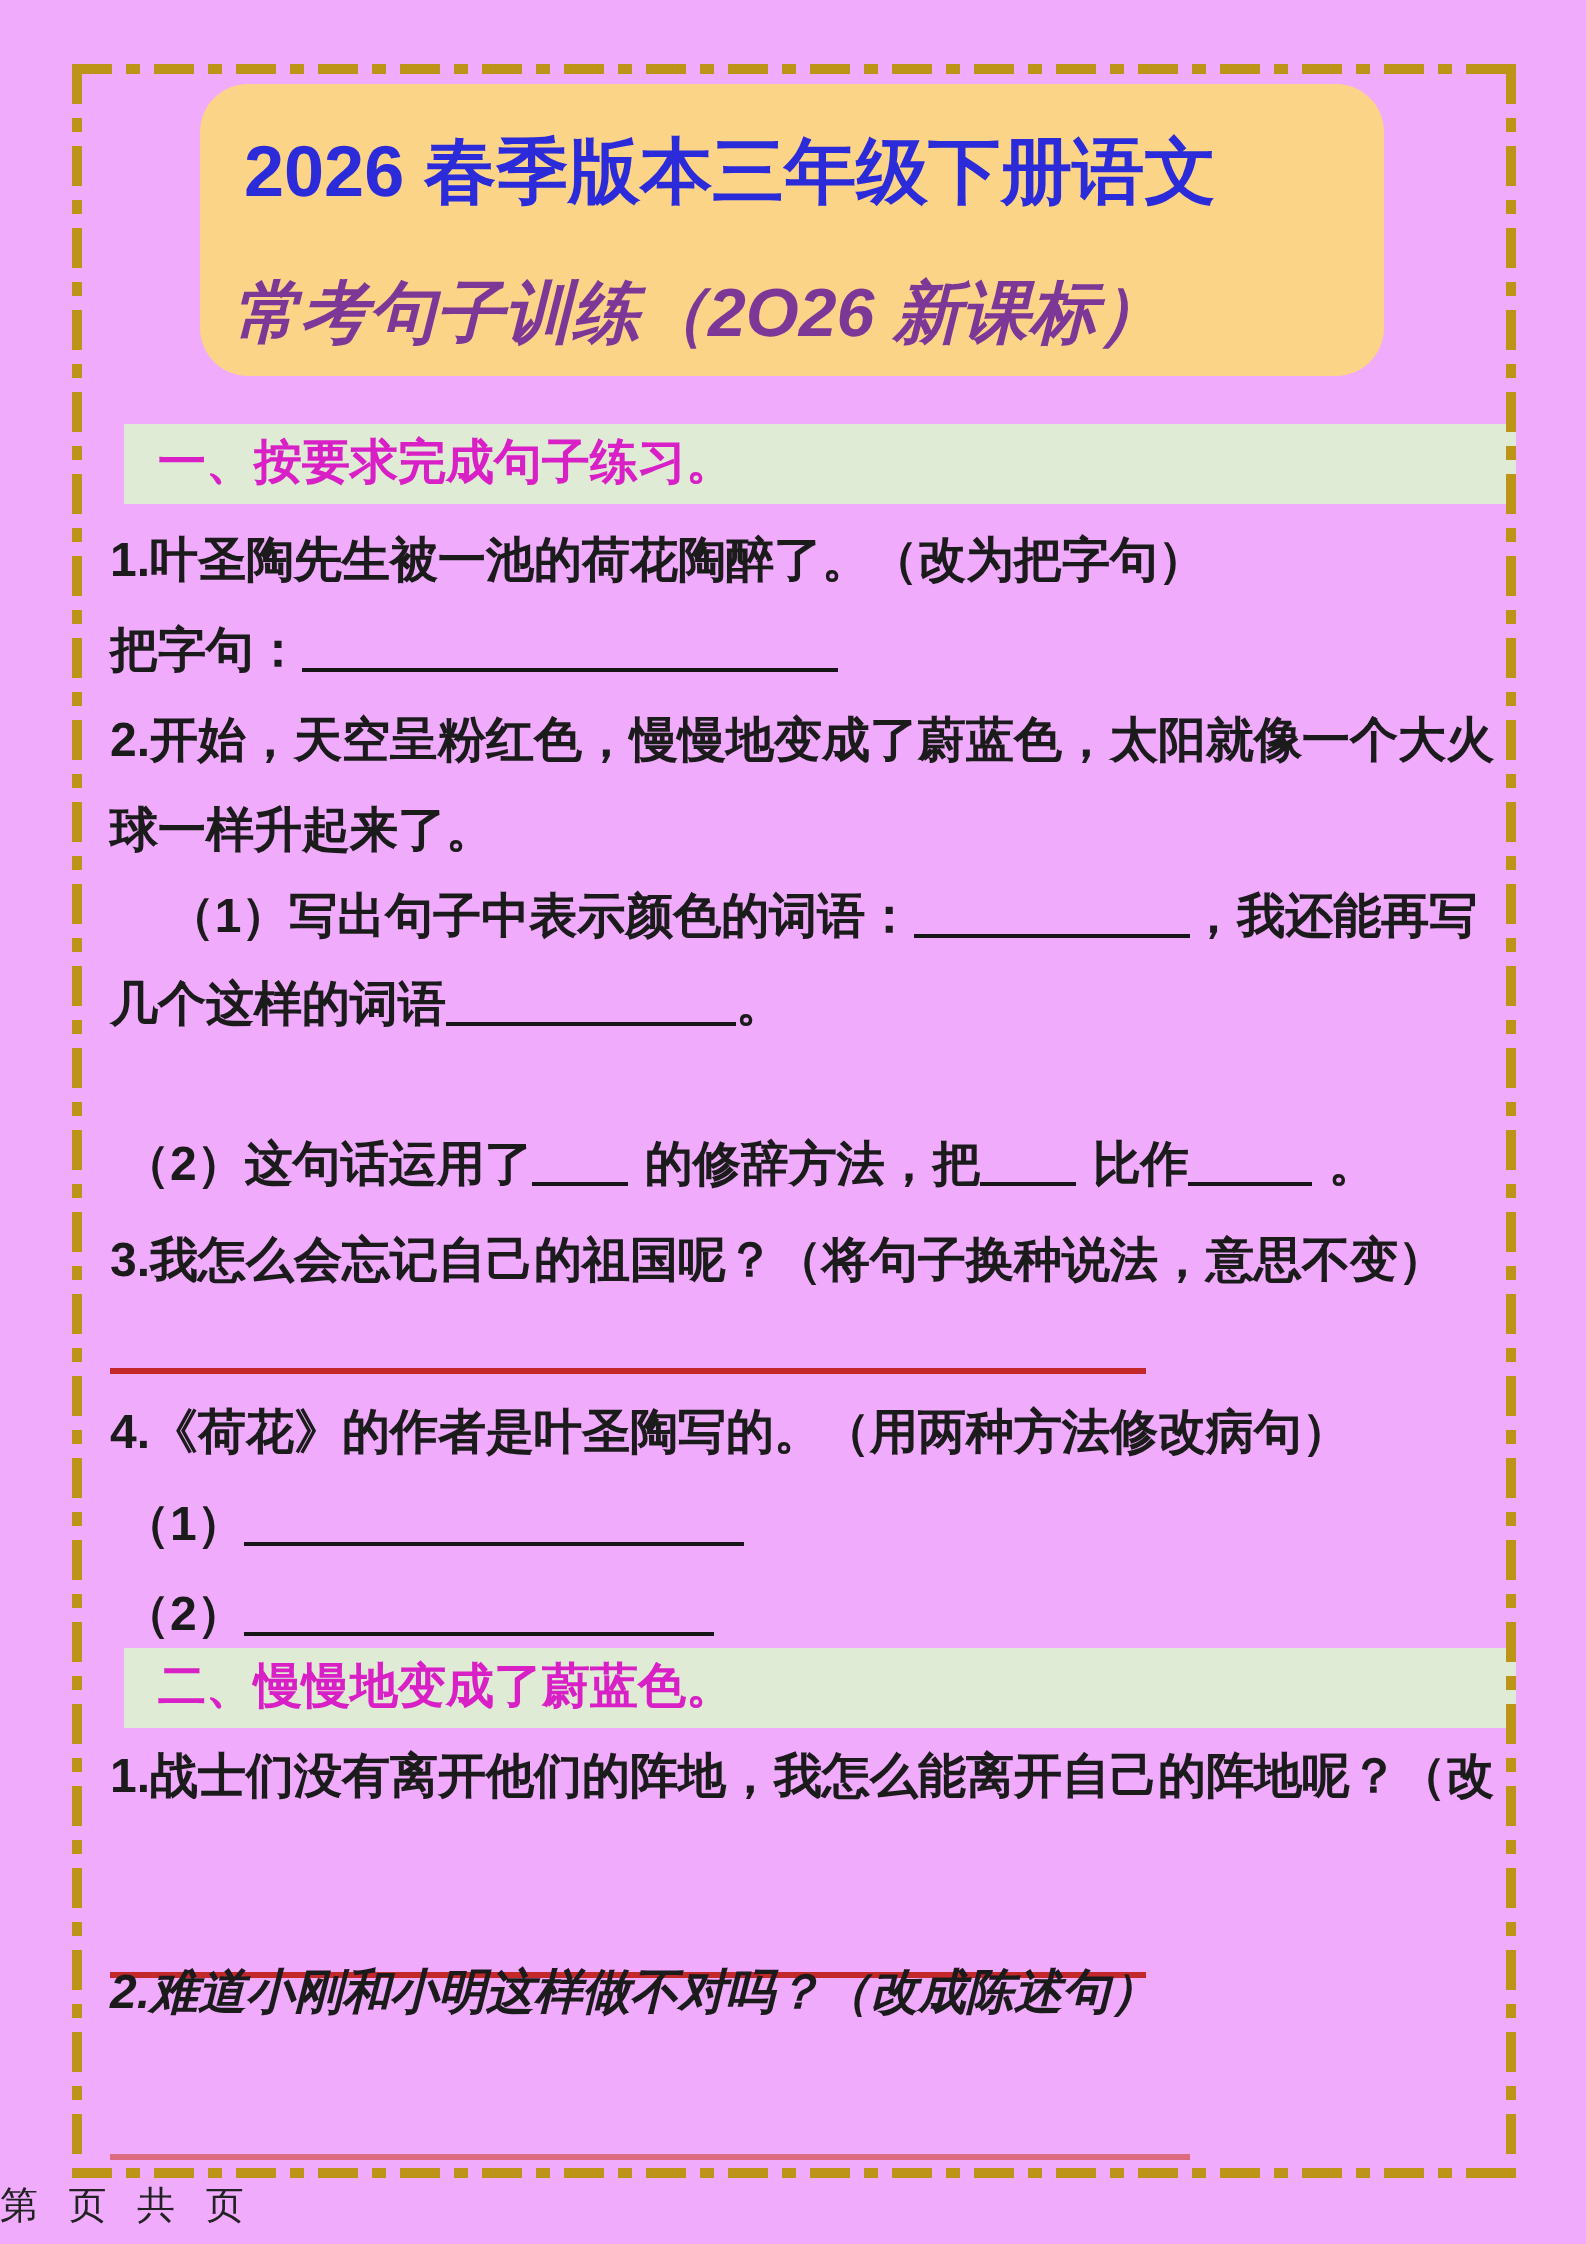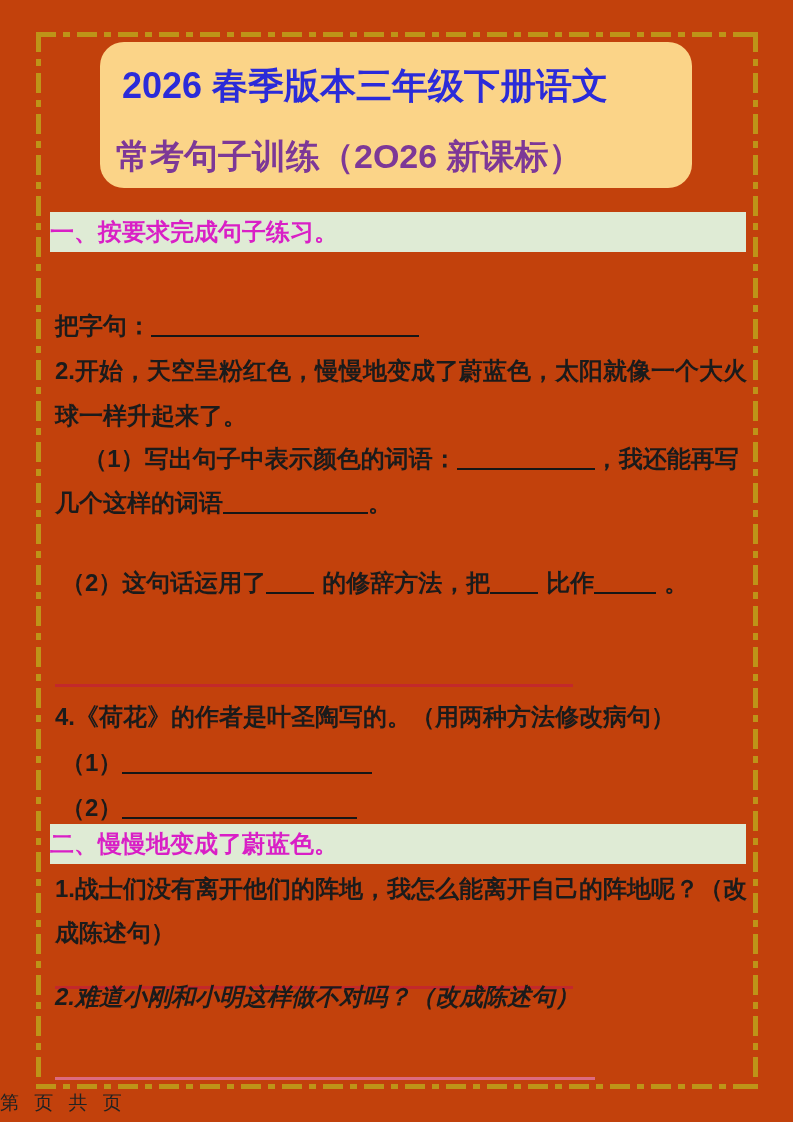--- a/index.html
+++ b/index.html
@@ -1,17 +1,17 @@
 <!DOCTYPE html>
 <html style="--border-gold: #BE9418; --header-bg: #FBD488; --title-blue: #2B2BD9; --title-purple: #7D3897; --section-bg: #DFEBD5; --section-magenta: #D91FC6; --answer-line-red: #C3282B; --answer-line-pink: #DD6B80;"><head>
 <meta charset="utf-8">
 <style>
   html,body { margin:0; padding:0; background:#ffffff; }
   .page {
-    position:relative; width:793px; height:1122px; background:#c2410c;
+    position:relative; width:793px; height:1122px; background:#f0abfc;
     font-family:"Liberation Sans","DejaVu Sans",sans-serif; overflow:hidden;
   }
   
   .frame { position:absolute; z-index:5; }
   .frame.h {
     height:5px;
     background:repeating-linear-gradient(90deg,
       var(--border-gold,#BE9418) 0 20px, transparent 20px 27px,
       var(--border-gold,#BE9418) 27px 34px, transparent 34px 41px);
   }
@@ -24,26 +24,26 @@
   .header-box {
     position:absolute; left:100px; top:42px; width:592px; height:146px;
     background:var(--header-bg,#FBD488); border-radius:24px;
   }
   .title1 {
     position:absolute; left:22px; top:20px; font-size:36px; font-weight:bold;
     color:var(--title-blue,#2B2BD9); white-space:nowrap;
   }
   .title2 {
     position:absolute; left:16px; top:92px; font-size:34px; font-weight:bold;
-    color:var(--title-purple,#7D3897); white-space:nowrap;
+    color:var(--title-purple,#7D3897); white-space:nowrap;font-style:italic;
   }
   .secbar {
-    position:absolute; left:50px; width:696px; height:40px; box-sizing:border-box;
+    position:absolute; left:62px; width:696px; height:40px; box-sizing:border-box;
     background:var(--section-bg,#DFEBD5); color:var(--section-magenta,#D91FC6);
-    font-size:24px; font-weight:bold; line-height:40px; padding-left:0;
+    font-size:24px; font-weight:bold; line-height:40px; padding-left:17px;
     white-space:nowrap;
   }
   .row {
     position:absolute; left:55px; width:700px; font-size:24px; font-weight:600;
     color:#1b1b1b; line-height:34px; white-space:nowrap;
   }
   .row.indent { padding-left:6px; }
   .blank {
     display:inline-block; border-bottom:2px solid #161616; margin-bottom:-3px;
     height:2px;
@@ -67,55 +67,56 @@
 
 <div class="page">
 
   <div class="header-box">
     <div class="title1">2026 春季版本三年级下册语文</div>
     <div class="title2">常考句子训练（2O26 新课标）</div>
   </div>
 
   <div class="secbar" style="top:212px;">一、按要求完成句子练习。</div>
 
+  <div class="row" style="top:264px;">1.叶圣陶先生被一池的荷花陶醉了。（改为把字句）</div>
 
   <div class="row" style="top:309px;">
     <span>把字句：</span><span class="blank" style="width:268px;"></span>
   </div>
 
   <div class="row" style="top:354px;">2.开始，天空呈粉红色，慢慢地变成了蔚蓝色，太阳就像一个大火</div>
   <div class="row" style="top:399px;">球一样升起来了。</div>
 
   <div class="row indent" style="top:442px;text-align:center;">
     <span>（1）写出句子中表示颜色的词语：</span><span class="blank" style="width:138px;"></span><span>，我还能再写</span>
   </div>
   <div class="row" style="top:486px;">
     <span>几个这样的词语</span><span class="blank" style="width:145px;"></span><span>。</span>
   </div>
 
   <div class="row indent" style="top:566px;">
     <span>（2）这句话运用了</span><span class="blank gapR" style="width:48px;"></span><span>的修辞方法，把</span><span class="blank gapR" style="width:48px;"></span><span>比作</span><span class="blank gapR" style="width:62px;"></span><span>。</span>
   </div>
 
+  <div class="row" style="top:614px;">3.我怎么会忘记自己的祖国呢？（将句子换种说法，意思不变）</div>
 
   <div class="rline" style="top:684px;"></div>
 
   <div class="row" style="top:700px;">4.《荷花》的作者是叶圣陶写的。（用两种方法修改病句）</div>
 
   <div class="row indent" style="top:746px;">
     <span>（1）</span><span class="blank" style="width:250px;"></span>
   </div>
   <div class="row indent" style="top:791px;">
     <span>（2）</span><span class="blank" style="width:235px;"></span>
   </div>
 
   <div class="secbar" style="top:824px;">二、慢慢地变成了蔚蓝色。</div>
 
   <div class="row" style="top:872px;">1.战士们没有离开他们的阵地，我怎么能离开自己的阵地呢？（改</div>
-  <div class="row" style="top:916px;">成陈述句）</div>
 
   <div class="rline" style="top:986px;"></div>
 
   <div class="row" style="top:980px;font-style:italic;">2.难道小刚和小明这样做不对吗？（改成陈述句）</div>
 
   <div class="pline" style="top:1077px;"></div>
 
   <div class="frame h" style="left:36px; top:32px;  width:722px;"></div>
   <div class="frame h" style="left:36px; top:1084px; width:722px;"></div>
   <div class="frame v" style="left:36px; top:32px;  height:1057px;"></div>

